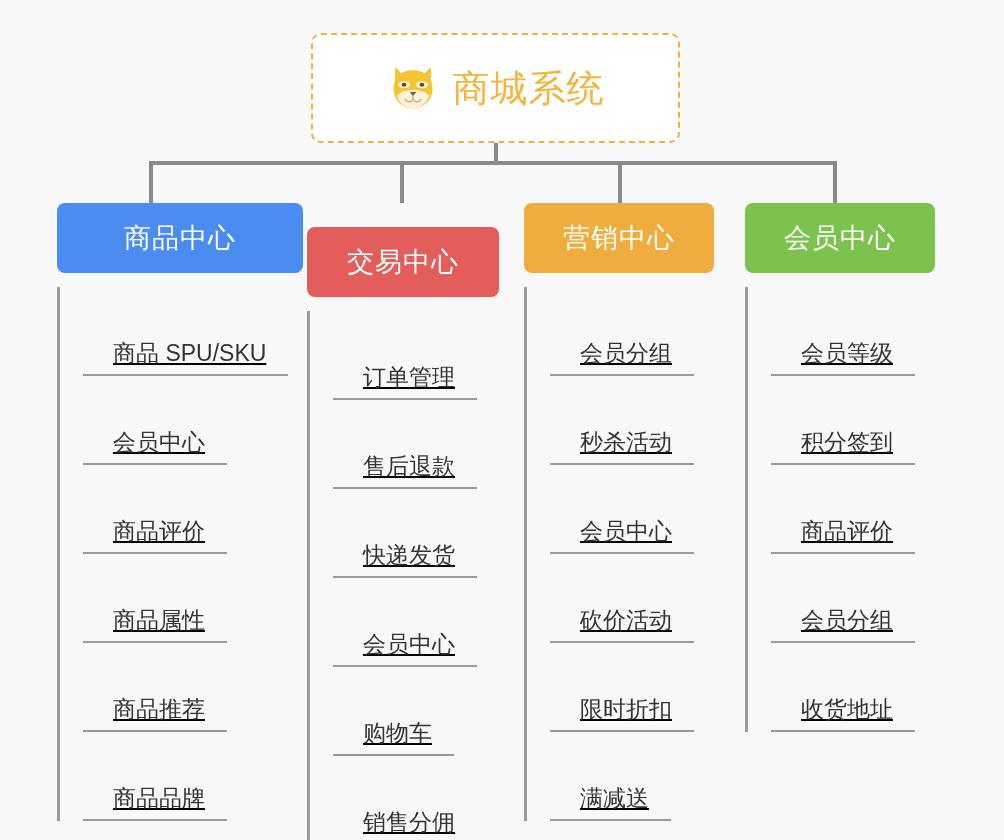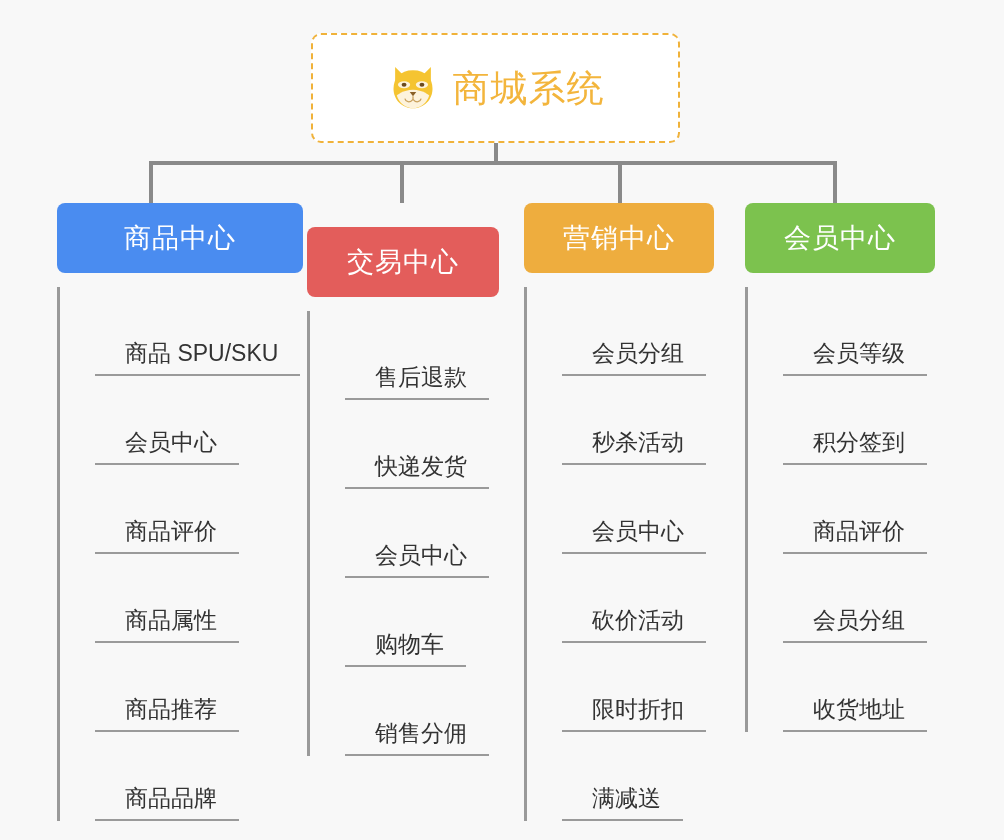--- a/index.html
+++ b/index.html
@@ -84,22 +84,23 @@
   }
   .col-1 .col-header { background: #4a8cf0; }
   .col-2 .col-header { background: #e35d5b; }
   .col-3 .col-header { background: #eead3e; }
   .col-4 .col-header { background: #7cc24e; }
 
   
   .leaf-list {
     position: relative;
     margin-top: 14px;
-    padding-left: 35px;
+    padding-left: 23px;
     border-left: 3px solid #9a9a9a;
+    text-decoration: underline;
   }
 
   .leaf-item {
     height: 89px;
     display: flex;
     align-items: flex-end;
     position: relative;
   }
   .leaf-label {
     display: inline-block;
@@ -162,20 +163,23 @@
       <div class="leaf-item">
           <span class="leaf-label">商品品牌</span>
         </div>
     </div>
   </div>
 
   <div class="column col-2">
     <div class="col-header">交易中心</div>
     <div class="leaf-list">
       <div class="leaf-item">
+          <span class="leaf-label">订单管理</span>
+        </div>
+      <div class="leaf-item">
           <span class="leaf-label">售后退款</span>
         </div>
       <div class="leaf-item">
           <span class="leaf-label">快递发货</span>
         </div>
       <div class="leaf-item">
           <span class="leaf-label">会员中心</span>
         </div>
       <div class="leaf-item">
           <span class="leaf-label">购物车</span>

